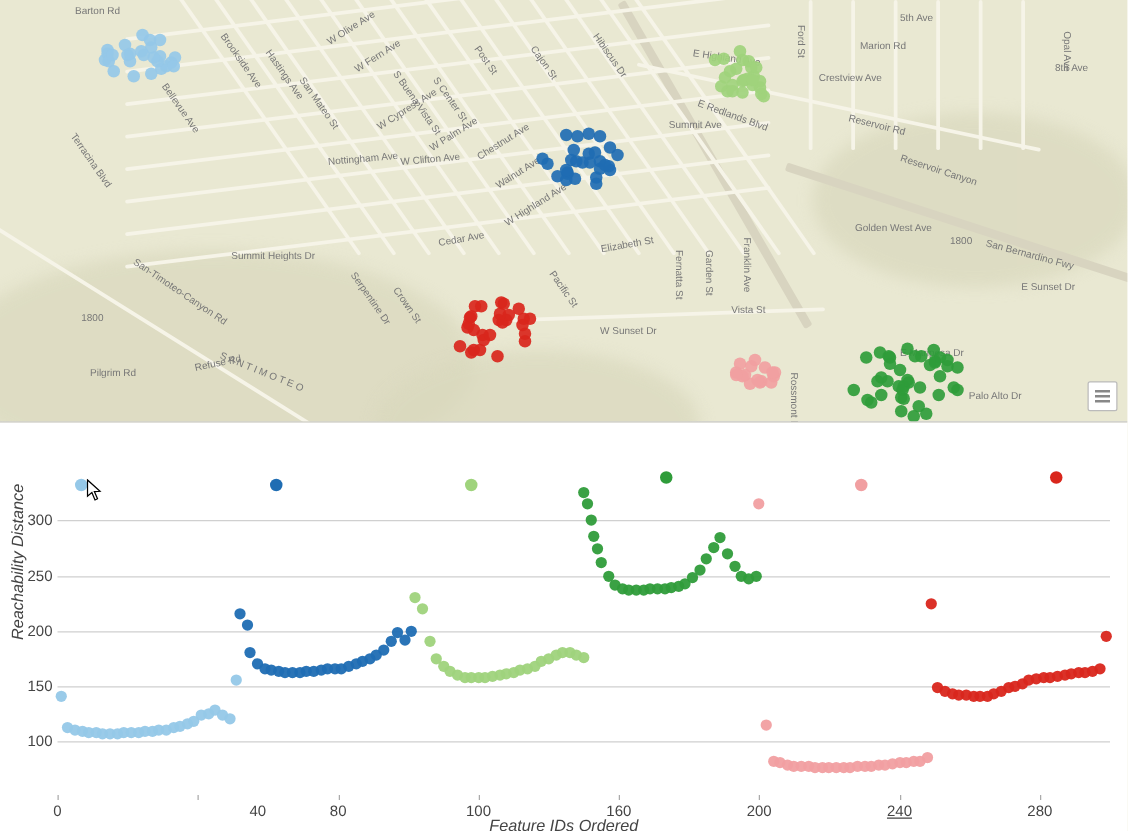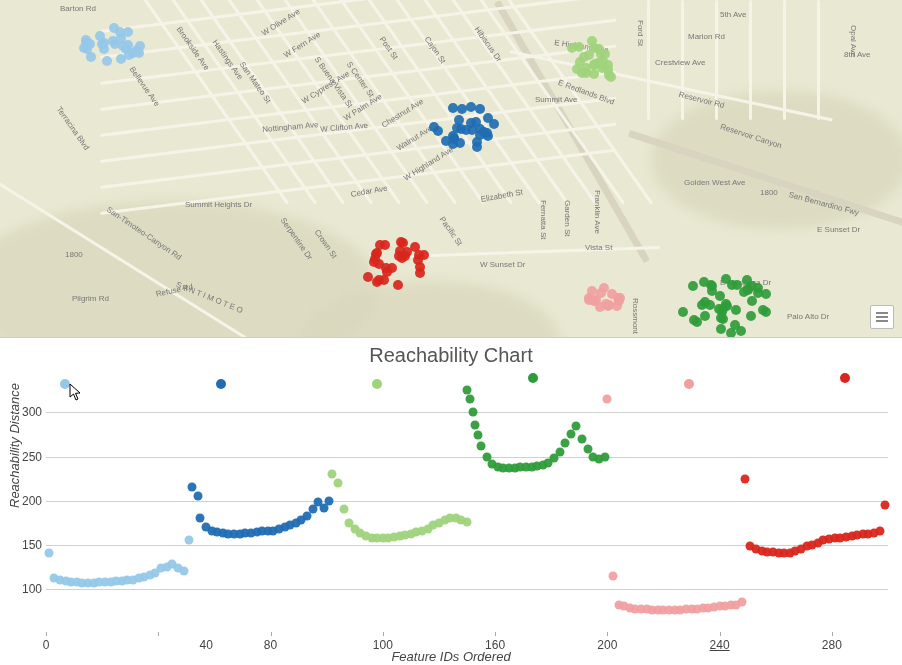--- a/index.html
+++ b/index.html
@@ -255,21 +255,21 @@
       <div class="road-label" style="left:185px;top:200px;transform:rotate(0deg);">Summit Heights Dr</div>
       <div class="road-label" style="left:286px;top:216px;transform:rotate(55deg);">Serpentine Dr</div>
       <div class="road-label" style="left:320px;top:228px;transform:rotate(55deg);">Crown St</div>
       <div class="road-label" style="left:480px;top:260px;transform:rotate(0deg);">W Sunset Dr</div>
       <div class="road-label" style="left:445px;top:215px;transform:rotate(55deg);">Pacific St</div>
       <div class="road-label" style="left:602px;top:190px;transform:rotate(90deg);">Franklin Ave</div>
       <div class="road-label" style="left:572px;top:200px;transform:rotate(90deg);">Garden St</div>
       <div class="road-label" style="left:548px;top:200px;transform:rotate(90deg);">Fernatta St</div>
       <div class="road-label" style="left:585px;top:243px;transform:rotate(0deg);">Vista St</div>
       <div class="road-label" style="left:640px;top:298px;transform:rotate(90deg);">Rossmont Dr</div>
-      <div class="road-label" style="left:775px;top:312px;transform:rotate(0deg);margin-left:12px;">Palo Alto Dr</div>
+      <div class="road-label" style="left:775px;top:312px;transform:rotate(0deg);">Palo Alto Dr</div>
       <div class="road-label" style="left:858px;top:25px;transform:rotate(90deg);">Opal Ave</div>
       <div class="road-label" style="left:688px;top:32px;transform:rotate(0deg);">Marion Rd</div>
       <div class="road-label" style="left:645px;top:20px;transform:rotate(90deg);">Ford St</div>
       <div class="road-label" style="left:655px;top:58px;transform:rotate(0deg);">Crestview Ave</div>
       <div class="road-label" style="left:480px;top:25px;transform:rotate(55deg);">Hibiscus Dr</div>
       <div class="road-label" style="left:430px;top:35px;transform:rotate(55deg);">Cajon St</div>
       <div class="road-label" style="left:320px;top:55px;transform:rotate(55deg);">S Buena Vista St</div>
       <div class="road-label" style="left:352px;top:60px;transform:rotate(55deg);">S Center St</div>
       <div class="road-label" style="left:385px;top:35px;transform:rotate(55deg);">Post St</div>
       <div class="road-label" style="left:182px;top:25px;transform:rotate(55deg);">Brookside Ave</div>
@@ -448,21 +448,20 @@
       <div class="map-dot" style="left:747.0862949909776px;top:296.44364164883774px;background:#2f9c3a;"></div>
       <div class="map-dot" style="left:739.1547577414294px;top:287.0026597941527px;background:#2f9c3a;"></div>
     </div>
 
   <div class="map-toolbar">
     <div class="bars"></div>
   </div>
 </div>
 
 <div class="chart-pane">
-  <div class="chart-title">Reachability Chart</div>
 
   <div class="legend" id="legend">
       <div class="swatch" style="left:60px; top:41px; background:#95c8e8;"></div>
       <div class="swatch" style="left:216px; top:41px; background:#1f6db3;"></div>
       <div class="swatch" style="left:372px; top:41px; background:#9fd37c;"></div>
       <div class="swatch" style="left:528px; top:35px; background:#2f9c3a;"></div>
       <div class="swatch" style="left:684px; top:41px; background:#f19fa1;"></div>
       <div class="swatch" style="left:840px; top:35px; background:#d9261c;"></div>
     </div>
 

